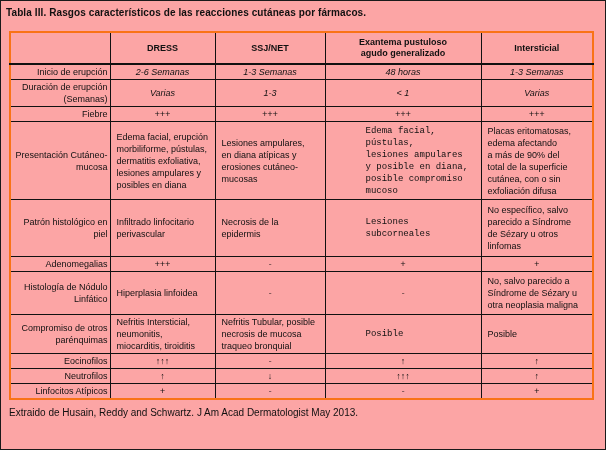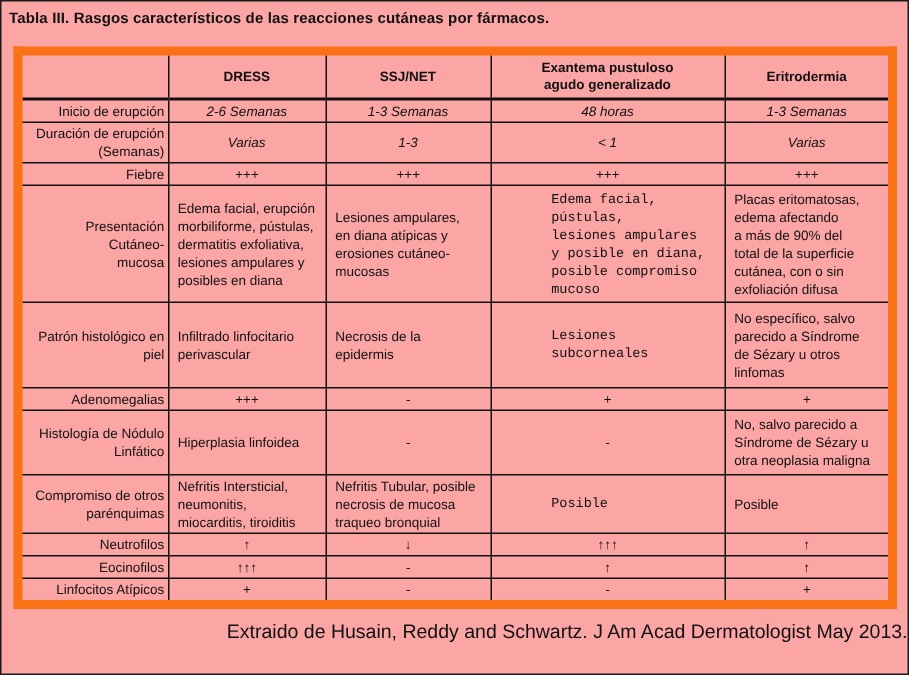--- a/index.html
+++ b/index.html
@@ -10,44 +10,43 @@
     overflow:hidden; position:relative;
   }
   .title {
     font-size:10px; font-weight:bold;
     padding:6px 6px 0 5px; margin-bottom:13px;
     letter-spacing:0.1px;
   }
   table.main {
     border-collapse:collapse; table-layout:fixed;
     margin-left:8px; width:583px;
-    border:6px solid #f97316;
+    border:2px solid #f97316;
   }
   th, td {
     border:1px solid #111;
     font-size:9px; line-height:12px;
     vertical-align:middle;
     white-space:pre-line;
     overflow:hidden;
     padding:1px 2px;
     color:#111;
   }
   thead th {
     font-weight:bold; text-align:center;
     border-bottom:2px solid #111;
     line-height:11px;
   }
   td.lbl { text-align:right; padding-left:4px; }
   td.c   { text-align:center;font-style:italic; }
   td.l   { text-align:left; padding-left:6px; }
   td.lx  { text-align:left; padding-left:40px;font-family:Liberation Mono, monospace; }
   .footer {
-    font-size:13px; color:#111;
+    font-size:10px; color:#111;
     margin:7px 0 0 8px;
-    text-align:right;
   }
 </style>
 </head>
 <body>
 
 <div class="page">
   <div class="title">Tabla III. Rasgos característicos de las reacciones cutáneas por fármacos.</div>
 
   <table class="main">
     <colgroup>
@@ -57,21 +56,21 @@
         <col style="width:156px">
         <col style="width:112px">
     </colgroup>
     <thead>
       <tr style="height:32px">
         <th></th>
         <th>DRESS</th>
         <th>SSJ/NET</th>
         <th>Exantema pustuloso
 agudo generalizado</th>
-        <th>Eritrodermia</th>
+        <th>Intersticial</th>
       </tr>
     </thead>
     <tbody>
       <tr style="height:14px">
         <td class="lbl">Inicio de erupción</td>
         <td class="c">2-6 Semanas</td>
         <td class="c">1-3 Semanas</td>
         <td class="c">48 horas</td>
         <td class="c">1-3 Semanas</td>
       </tr>
@@ -150,31 +149,31 @@
         <td class="l">Nefritis Intersticial,
 neumonitis,
 miocarditis, tiroiditis</td>
         <td class="l">Nefritis Tubular, posible
 necrosis de mucosa
 traqueo bronquial</td>
         <td class="lx">Posible</td>
         <td class="l">Posible</td>
       </tr>
       <tr style="height:14px">
+        <td class="lbl">Eocinofilos</td>
+        <td class="c">↑↑↑</td>
+        <td class="c">-</td>
+        <td class="c">↑</td>
+        <td class="c">↑</td>
+      </tr>
+      <tr style="height:14px">
         <td class="lbl">Neutrofilos</td>
         <td class="c">↑</td>
         <td class="c">↓</td>
         <td class="c">↑↑↑</td>
-        <td class="c">↑</td>
-      </tr>
-      <tr style="height:14px">
-        <td class="lbl">Eocinofilos</td>
-        <td class="c">↑↑↑</td>
-        <td class="c">-</td>
-        <td class="c">↑</td>
         <td class="c">↑</td>
       </tr>
       <tr style="height:14px">
         <td class="lbl">Linfocitos Atípicos</td>
         <td class="c">+</td>
         <td class="c">-</td>
         <td class="c">-</td>
         <td class="c">+</td>
       </tr>
     </tbody>

